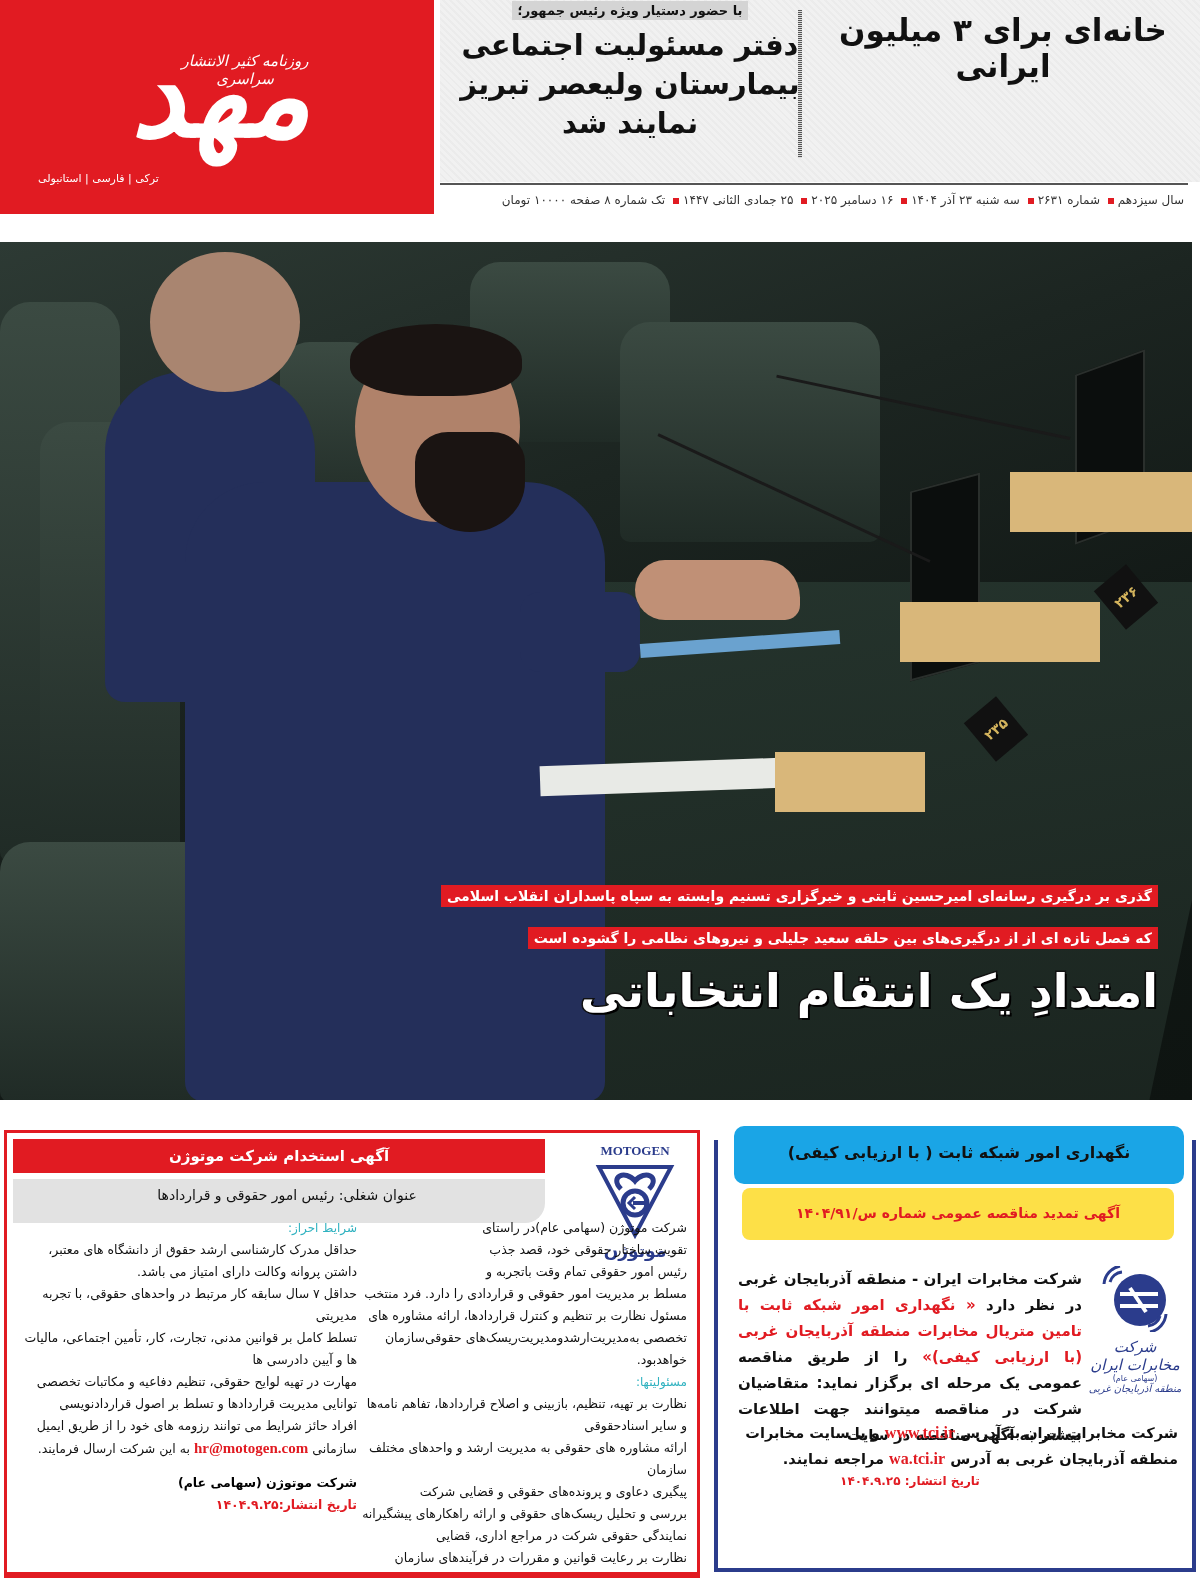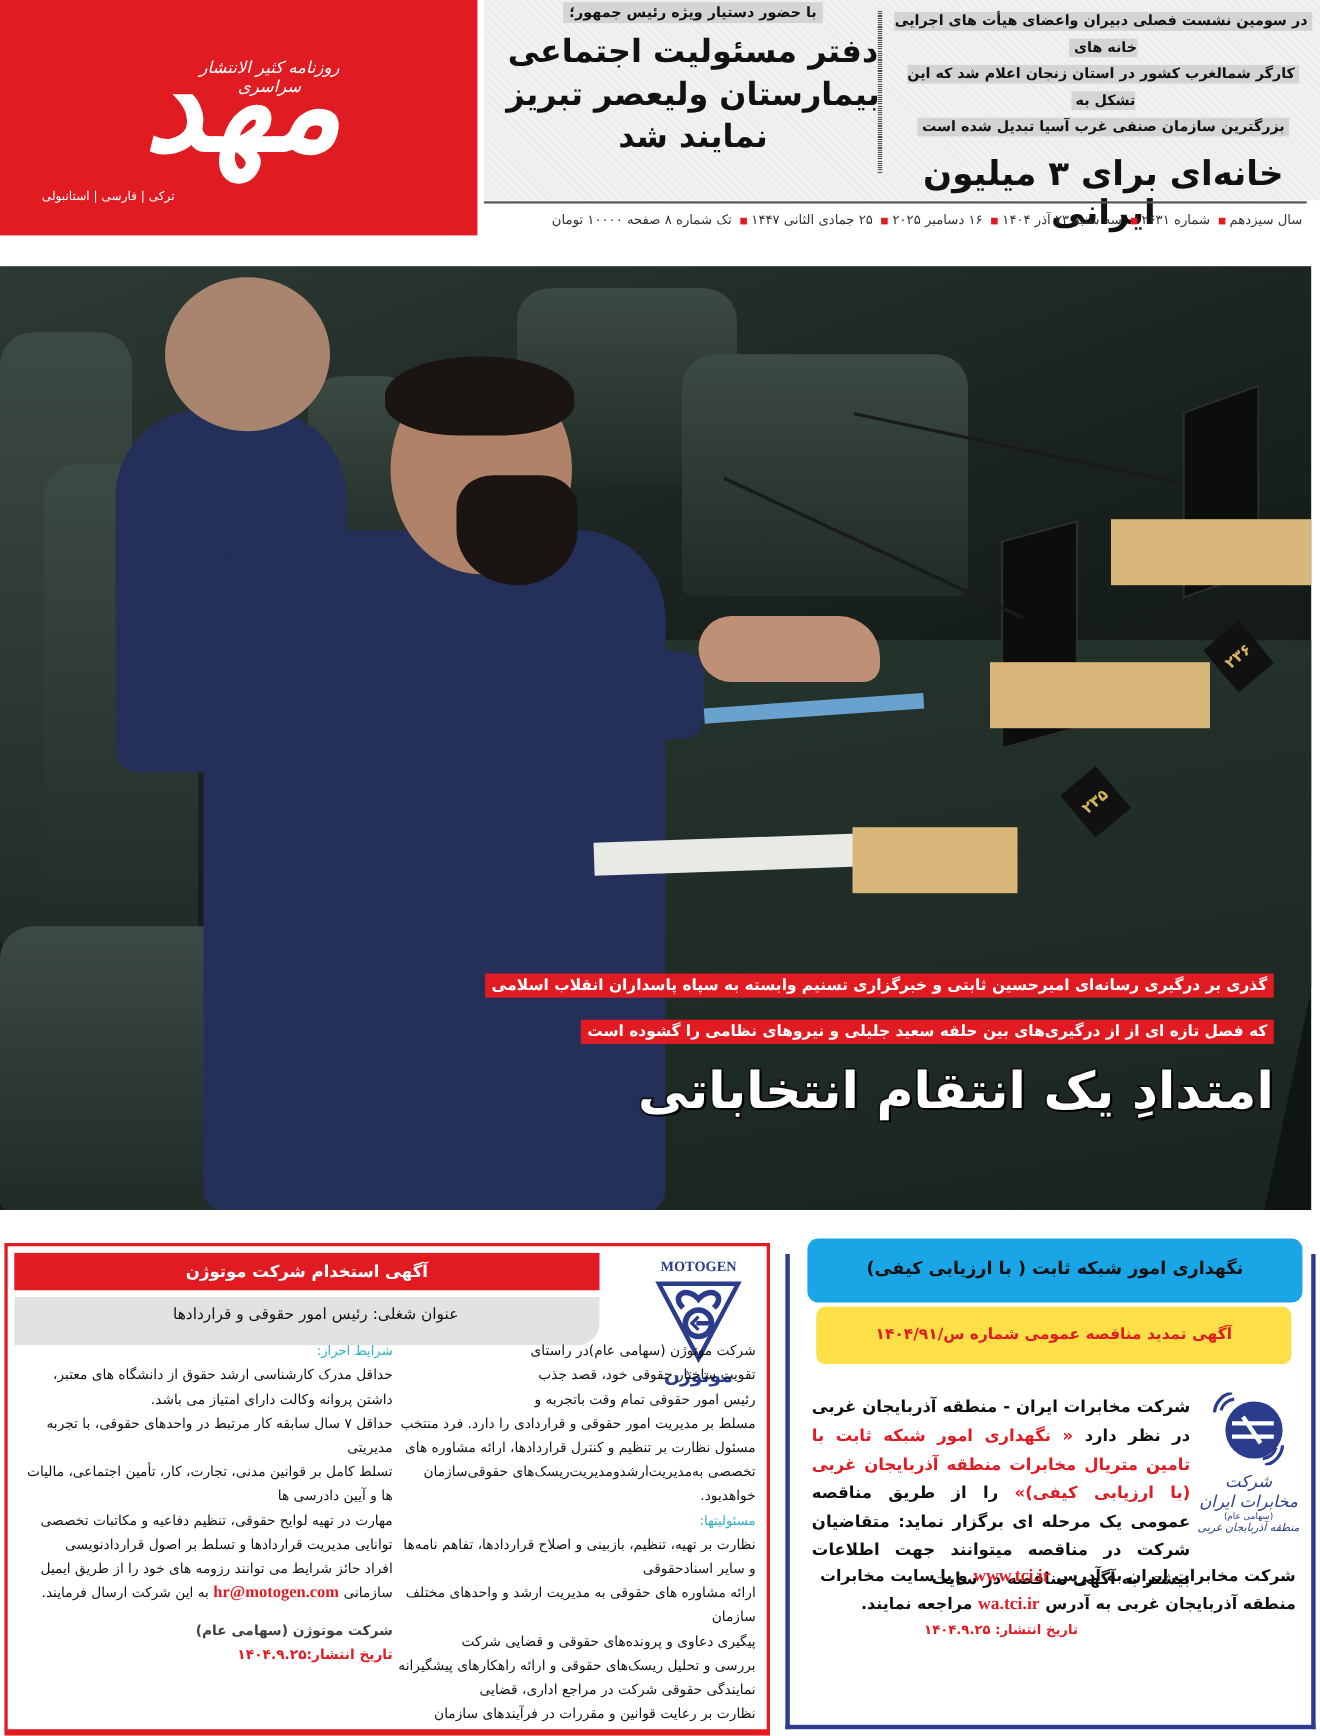--- a/index.html
+++ b/index.html
@@ -59,21 +59,21 @@
   .motogen-logo { position: absolute; left: 578px; top: 10px; width: 100px; height: 120px; text-align: center; }
   .motogen-logo .word { font-family: "Liberation Serif", serif; font-size: 13px; font-weight: bold; color: #2b3c8c; }
   .motogen-logo svg { display: block; margin: 2px auto 0; }
   .motogen-logo .fa { color: #2b3c8c; font-size: 17px; font-weight: bold; margin-top: 2px; }
 
   .ad-left .col-right { position: absolute; right: 10px; top: 84px; width: 330px; font-size: 12.5px; line-height: 22px; text-align: right; }
   .ad-left .col-right .intro-first { padding-left: 120px; }
   .ad-left .col-left { position: absolute; left: 10px; top: 84px; width: 340px; font-size: 12.5px; line-height: 22px; text-align: right; }
   .ad-left .section-label { color: #2fb2c0; font-size: 12px; }
   .ad-left .email { font-family: "Liberation Serif", serif; color: #e11b22; font-weight: bold; font-size: 15px; }
-  .ad-left .signoff { color: #404040; font-weight: bold; margin-top: 12px; }
+  .ad-left .signoff { color: #000000; font-weight: bold; margin-top: 12px; }
   .ad-left .pubdate { color: #e11b22; font-weight: bold; }
 
   .ad-right { position: absolute; left: 714px; top: 1140px; width: 482px; height: 432px; border: 4px solid #2b3c8c; border-top: 0; background: #fff; }
   .ad-right .blue-top { position: absolute; left: 16px; top: -14px; width: 450px; height: 58px; background: #1aa5e6; border-radius: 10px;
       color: #111; font-size: 16px; font-weight: bold; text-align: center; line-height: 54px; }
   .ad-right .yellow-bar { position: absolute; left: 24px; top: 48px; width: 432px; height: 52px; background: #fde047; border-radius: 8px;
       color: #e11b22; font-size: 14px; font-weight: bold; text-align: center; line-height: 50px; }
   .tci-logo { position: absolute; right: 8px; top: 126px; width: 98px; height: 120px; text-align: center; color: #2b3c8c; }
   .tci-logo .name { font-family: "DejaVu Serif", serif; font-style: italic; font-size: 15px; margin-top: 2px; }
   .tci-logo .sub1 { font-size: 8px; }
@@ -99,25 +99,20 @@
   <div class="teaser-left">
     <div class="kicker">با حضور دستیار ویژه رئیس جمهور؛</div>
     <div class="headline">
       <div>دفتر مسئولیت اجتماعی</div>
       <div>بیمارستان ولیعصر تبریز</div>
       <div>نمایند شد</div>
     </div>
   </div>
   <div class="teaser-divider"></div>
   <div class="teaser-right">
-    <div class="sub">
-      <div><span>در سومین نشست فصلی دبیران واعضای هیأت های اجرایی خانه های</span></div>
-      <div><span>کارگر شمالغرب کشور در استان زنجان اعلام شد که این تشکل به</span></div>
-      <div><span>بزرگترین سازمان صنفی غرب آسیا تبدیل شده است</span></div>
-    </div>
     <div class="headline">خانه‌ای برای ۳ میلیون ایرانی</div>
   </div>
 </div>
 
 <div class="dateline">
   <span>سال سیزدهم</span><span class="sq"></span>
   <span>شماره ۲۶۳۱</span><span class="sq"></span>
   <span>سه شنبه ۲۳ آذر ۱۴۰۴</span><span class="sq"></span>
   <span>۱۶ دسامبر ۲۰۲۵</span><span class="sq"></span>
   <span>۲۵ جمادی الثانی ۱۴۴۷</span><span class="sq"></span>

